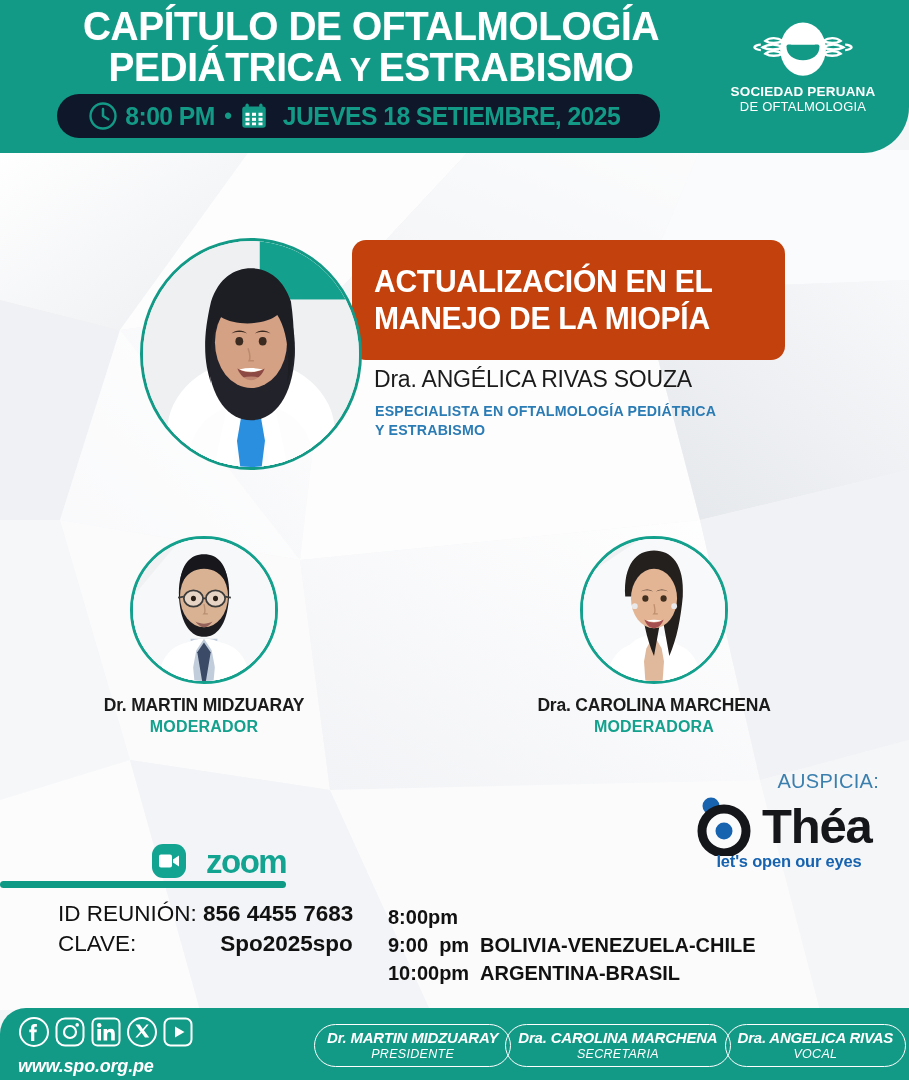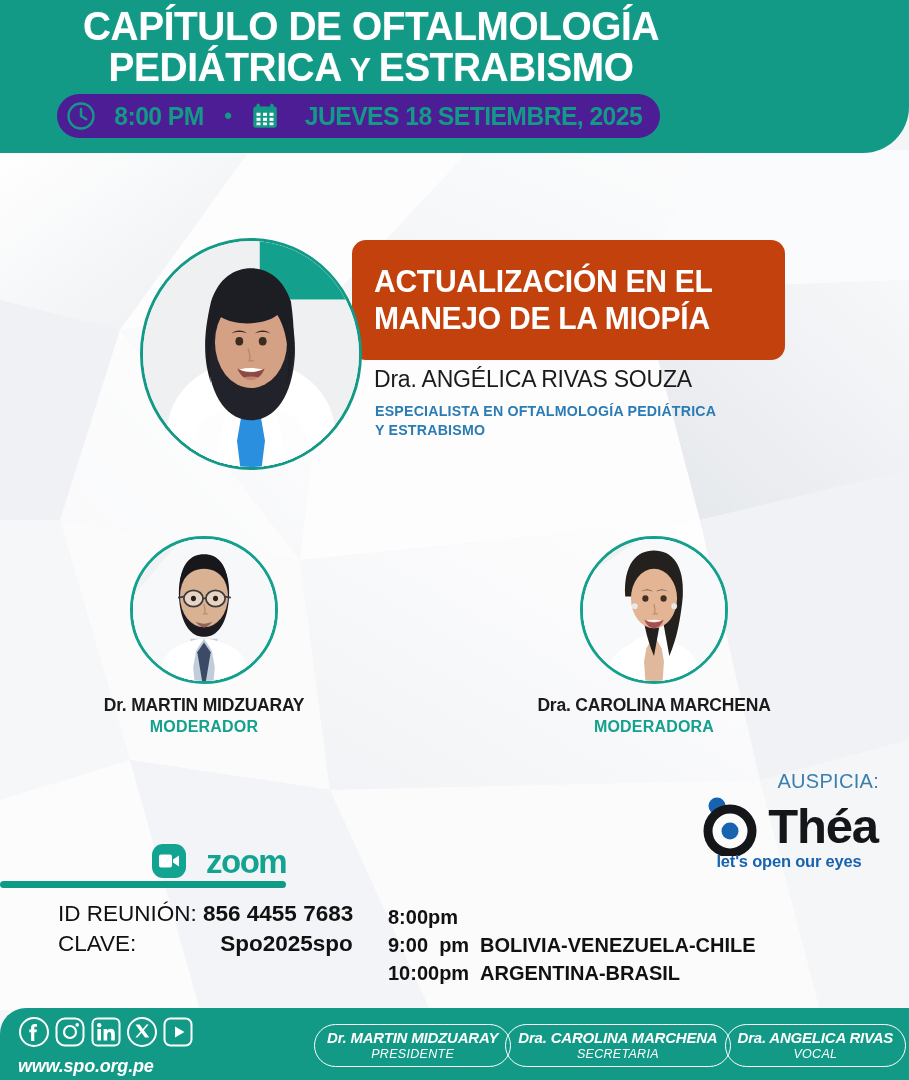--- a/index.html
+++ b/index.html
@@ -28,23 +28,23 @@
     letter-spacing:-0.4px;
     font-family:"Liberation Sans", sans-serif;
     transform:scaleX(0.97); transform-origin:center top;
     text-shadow:0 0 1px rgba(255,255,255,.35);
   }
   .header-title .l2 .small { font-size:33px; }
 
   .datepill {
     position:absolute; left:57px; top:94px;
     height:44px; width:603px;
-    background:#4c1d95; border-radius:22px;
+    background:#0f172a; border-radius:22px;
     display:flex; align-items:center; justify-content:center;
-    gap:16px;
+    gap:5px;
     color:#139a87;
   }
   .datepill .t {
     font-weight:bold; font-size:26px; letter-spacing:-0.6px;
     transform:scaleX(0.95); white-space:nowrap;
   }
   .datepill .dot { font-size:22px; font-weight:bold; margin:0 2px; }
   .ic { display:inline-flex; align-items:center; }
 
   .spo-logo {
@@ -105,21 +105,21 @@
     margin-top:2px; font-size:16px; font-weight:bold; color:#13a08c;
     letter-spacing:.2px;
   }
 
   
   .auspicia {
     position:absolute; right:30px; top:770px;
     font-size:20px; color:#3b7fae; letter-spacing:.3px; z-index:4;
   }
   .thea { position:absolute; left:694px; top:796px; width:190px; z-index:4; }
-  .thea-row { display:flex; align-items:center;justify-content:center; }
+  .thea-row { display:flex; align-items:center; }
   .thea-word {
     font-size:49px; font-weight:bold; color:#15161a;
     letter-spacing:-1.2px; line-height:49px; margin-left:4px;
   }
   .thea-tag {
     margin-top:-4px; text-align:center; width:100%;
     font-size:16.5px; font-weight:bold; color:#1763b0; letter-spacing:-.2px;
   }
 
   
@@ -252,20 +252,39 @@
           <rect x="15.6" y="13.4" width="3.2" height="2.5"></rect>
           <rect x="5.2" y="17.2" width="3.2" height="2.2"></rect>
           <rect x="10.4" y="17.2" width="3.2" height="2.2"></rect>
           <rect x="15.6" y="17.2" width="3.2" height="2.2"></rect>
         </g>
       </svg>
     </span>
     <span class="t">JUEVES 18 SETIEMBRE, 2025</span>
   </div>
 
+  <div class="spo-logo">
+    <svg width="110" height="58" viewBox="0 0 120 62">
+      <ellipse cx="60" cy="29" rx="25" ry="29" fill="#ffffff"></ellipse>
+      <path d="M44 24h32a2 2 0 0 1 2 2c0 9-7.5 15-18 15S42 35 42 26a2 2 0 0 1 2-2z" fill="#139a87"></path>
+      <path d="M47 24h26c0-6-6-10-13-10s-13 4-13 10z" fill="#ffffff"></path>
+      <g fill="none" stroke="#ffffff" stroke-width="2.6">
+        <path d="M38 20c-6-4-14-4-19 0 5 3 13 3 19 0z"></path>
+        <path d="M38 27c-6-4-16-4-22 0 6 3 16 3 22 0z"></path>
+        <path d="M38 34c-6-4-14-4-19 0 5 3 13 3 19 0z"></path>
+        <path d="M82 20c6-4 14-4 19 0-5 3-13 3-19 0z"></path>
+        <path d="M82 27c6-4 16-4 22 0-6 3-16 3-22 0z"></path>
+        <path d="M82 34c6-4 14-4 19 0-5 3-13 3-19 0z"></path>
+        <path d="M14 24c-4 0-7 2-7 3s3 3 7 3"></path>
+        <path d="M106 24c4 0 7 2 7 3s-3 3-7 3"></path>
+      </g>
+    </svg>
+    <div class="spo-txt1">SOCIEDAD PERUANA</div>
+    <div class="spo-txt2">DE OFTALMOLOGIA</div>
+  </div>
 </div>
 
 <div class="title-box">
   <div class="tl">ACTUALIZACIÓN EN EL</div>
   <div class="tl">MANEJO DE LA MIOPÍA</div>
 </div>
 
 <div class="speaker-photo">
   <svg width="100%" height="100%" viewBox="0 0 222 232" preserveAspectRatio="xMidYMid slice">
     <rect width="222" height="232" fill="#eef0f2"></rect>

